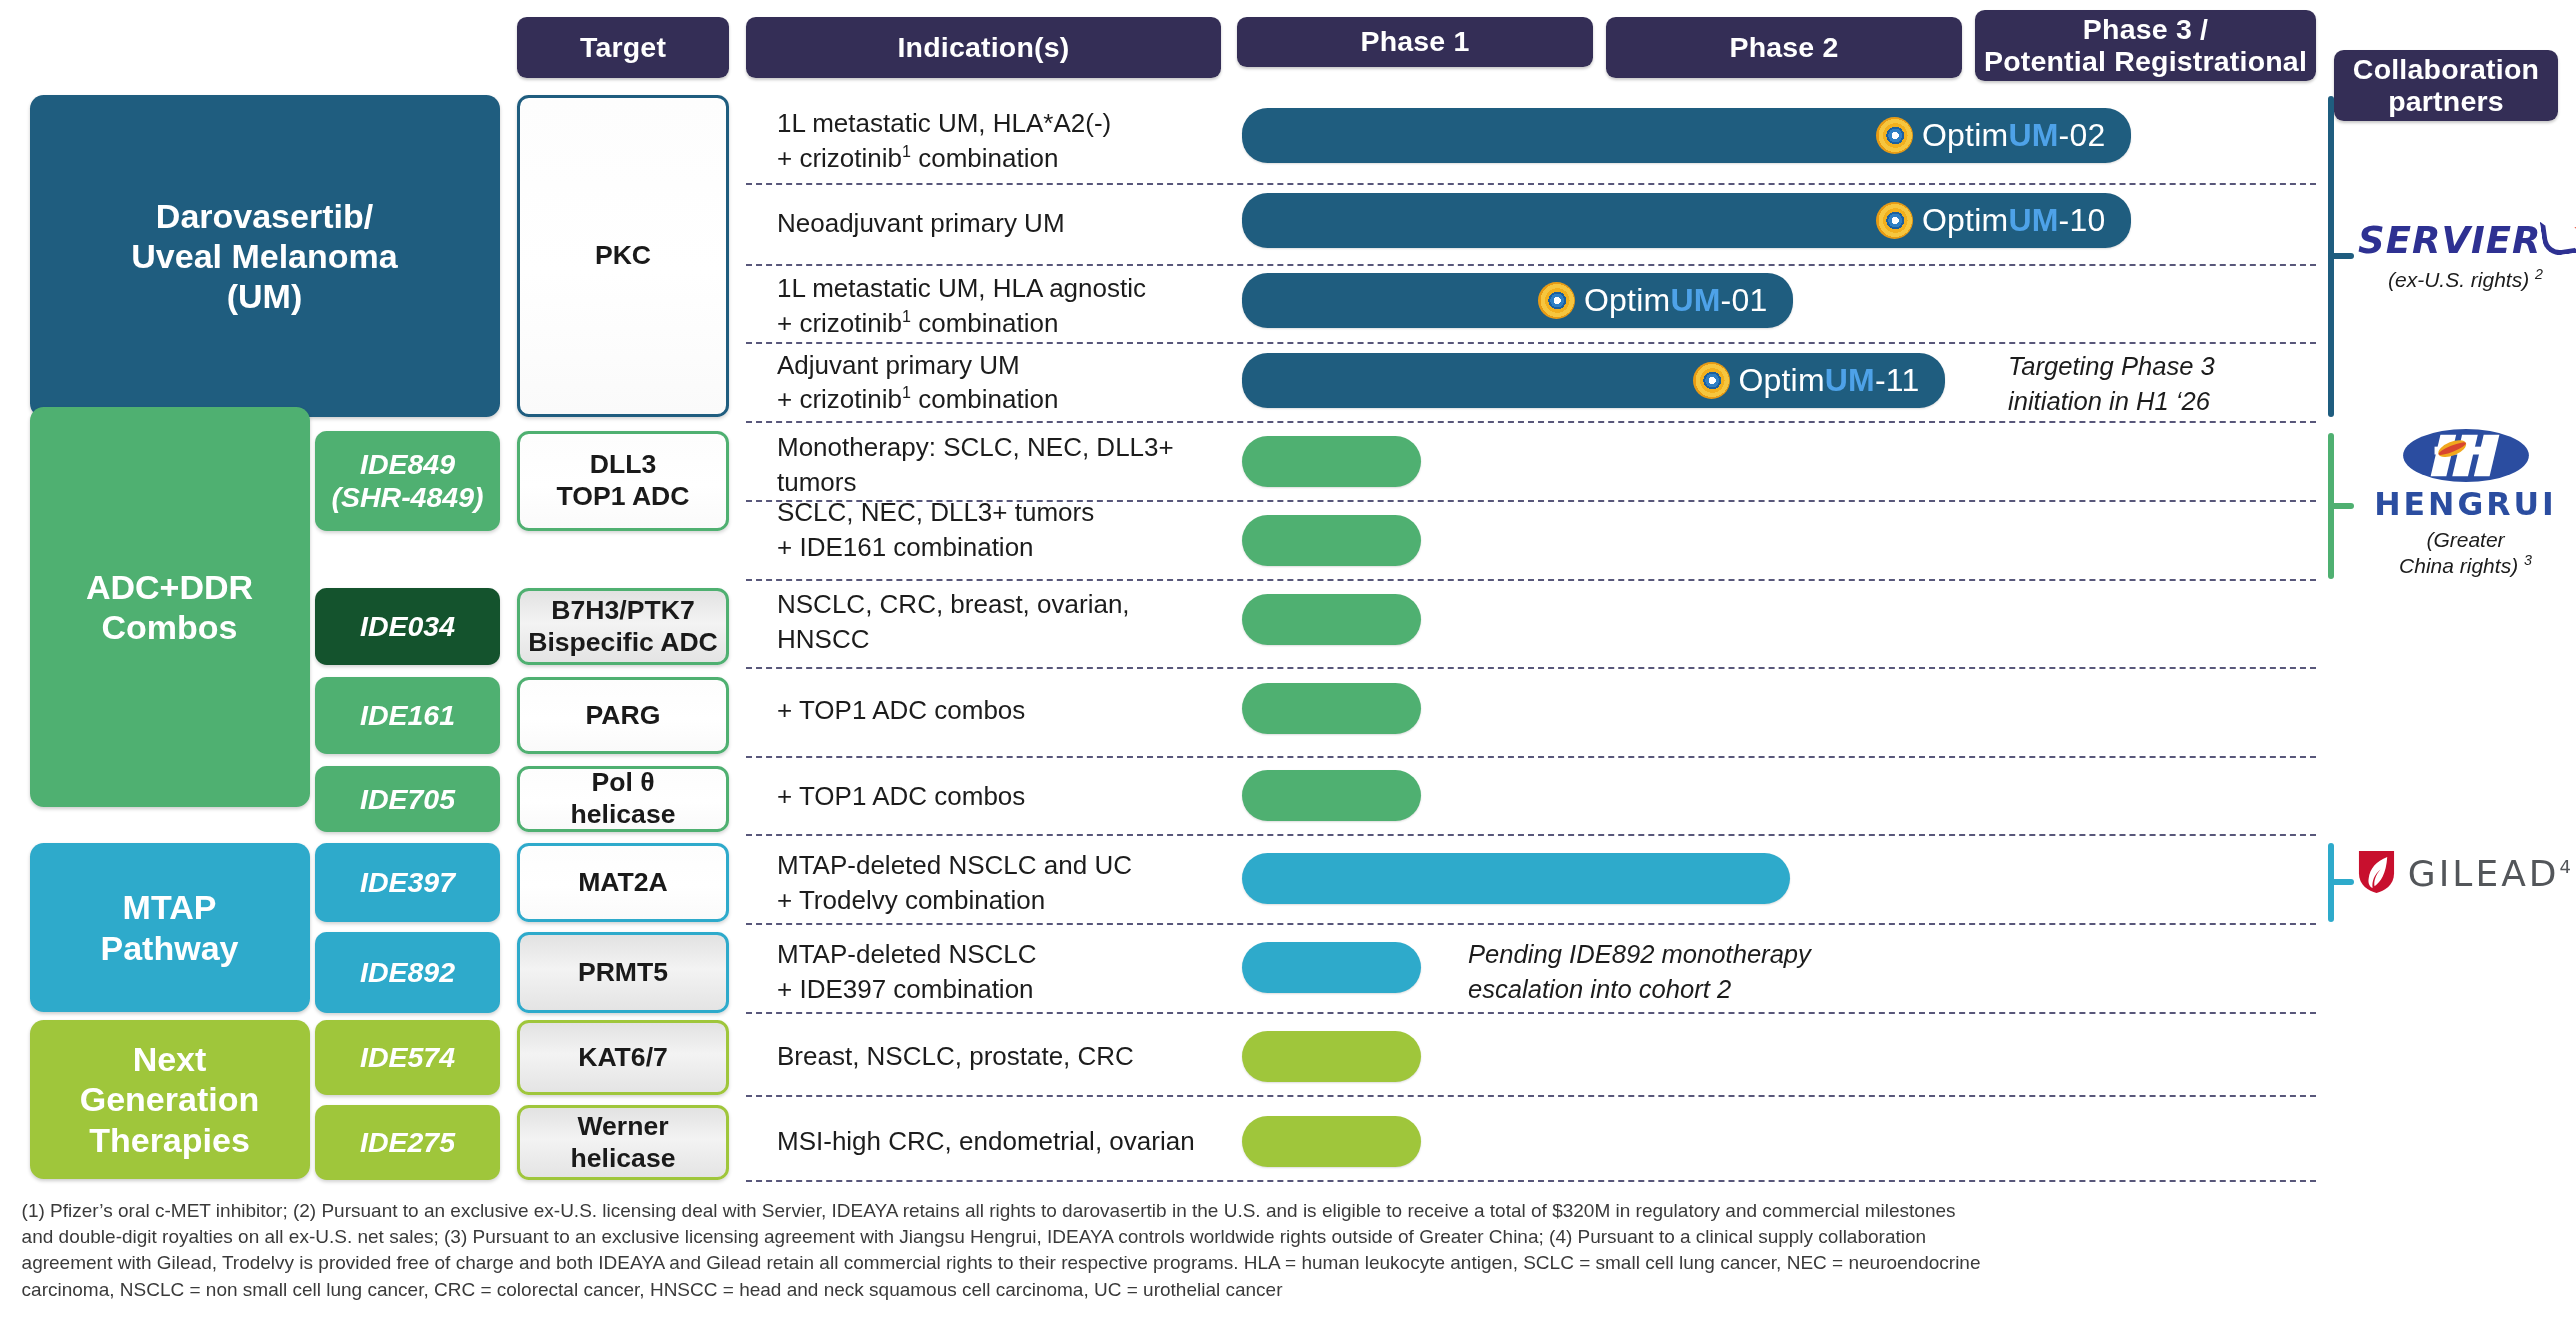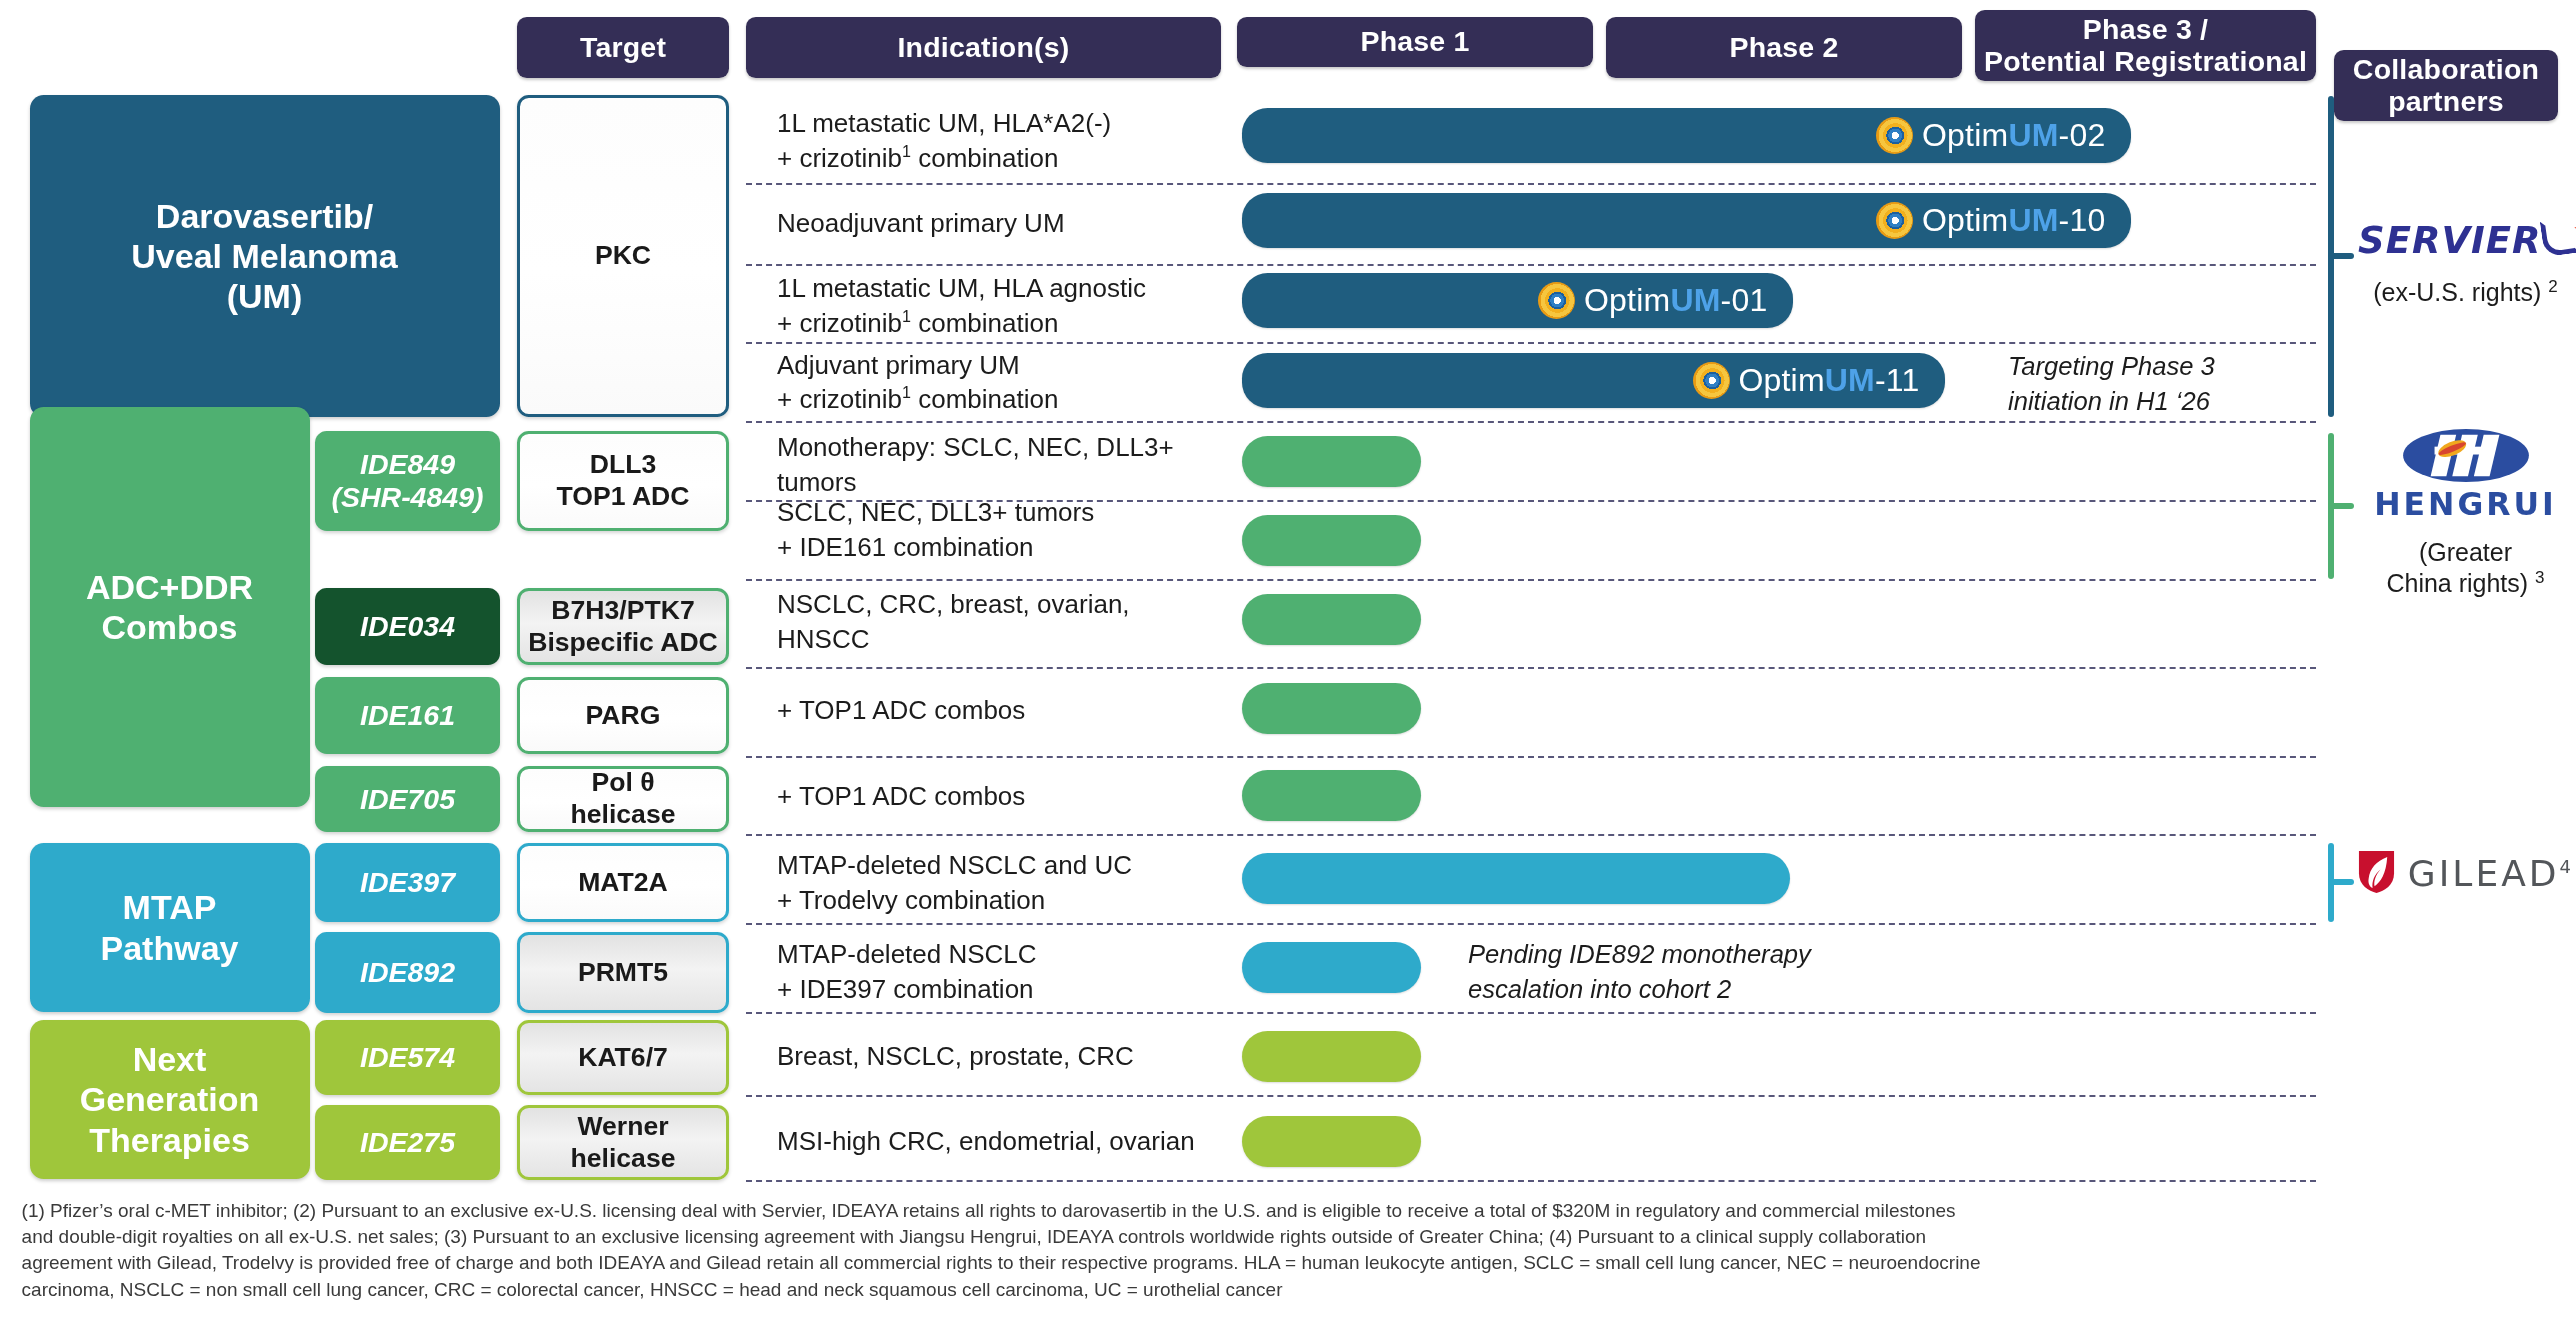--- a/index.html
+++ b/index.html
@@ -62,21 +62,21 @@
   
   .note{font-style:italic;font-size:25.6px;line-height:1.33;color:#1c1c1c;}
 
   
   .bracket{position:absolute;}
   .bracket .spine{position:absolute;left:0;top:0;bottom:0;width:5.9px;border-radius:3px;}
   .bracket .tick{position:absolute;left:0;width:25.6px;height:5.9px;border-radius:3px;}
 
   
   .partner{position:absolute;text-align:center;}
-  .partner .sub{font-size:25px;line-height:1.22;color:#1c1c1c;margin-top:15px;}
+  .partner .sub{font-style:italic;font-size:21px;line-height:1.22;color:#1c1c1c;margin-top:5px;}
   .partner .sub sup{font-size:.68em;vertical-align:super;line-height:0;}
 
   .servier-word{font-family:"DejaVu Sans",sans-serif;font-style:italic;font-weight:bold;
     font-size:37px;letter-spacing:1px;color:#2e3192;display:inline-block;}
   .servier-mark{display:inline-block;position:relative;width:53px;height:39px;vertical-align:-3.9px;}
   .servier-mark .hook{position:absolute;left:0;bottom:2px;width:25.6px;height:25.6px;
     border:5.9px solid #2e3192;border-top-color:transparent;border-right-color:transparent;
     border-radius:0 0 0 17.7px;transform:rotate(-8deg);}
   .servier-mark .star{position:absolute;right:0;top:-2px;font-size:25.6px;color:#ef4123;line-height:1;}
 

